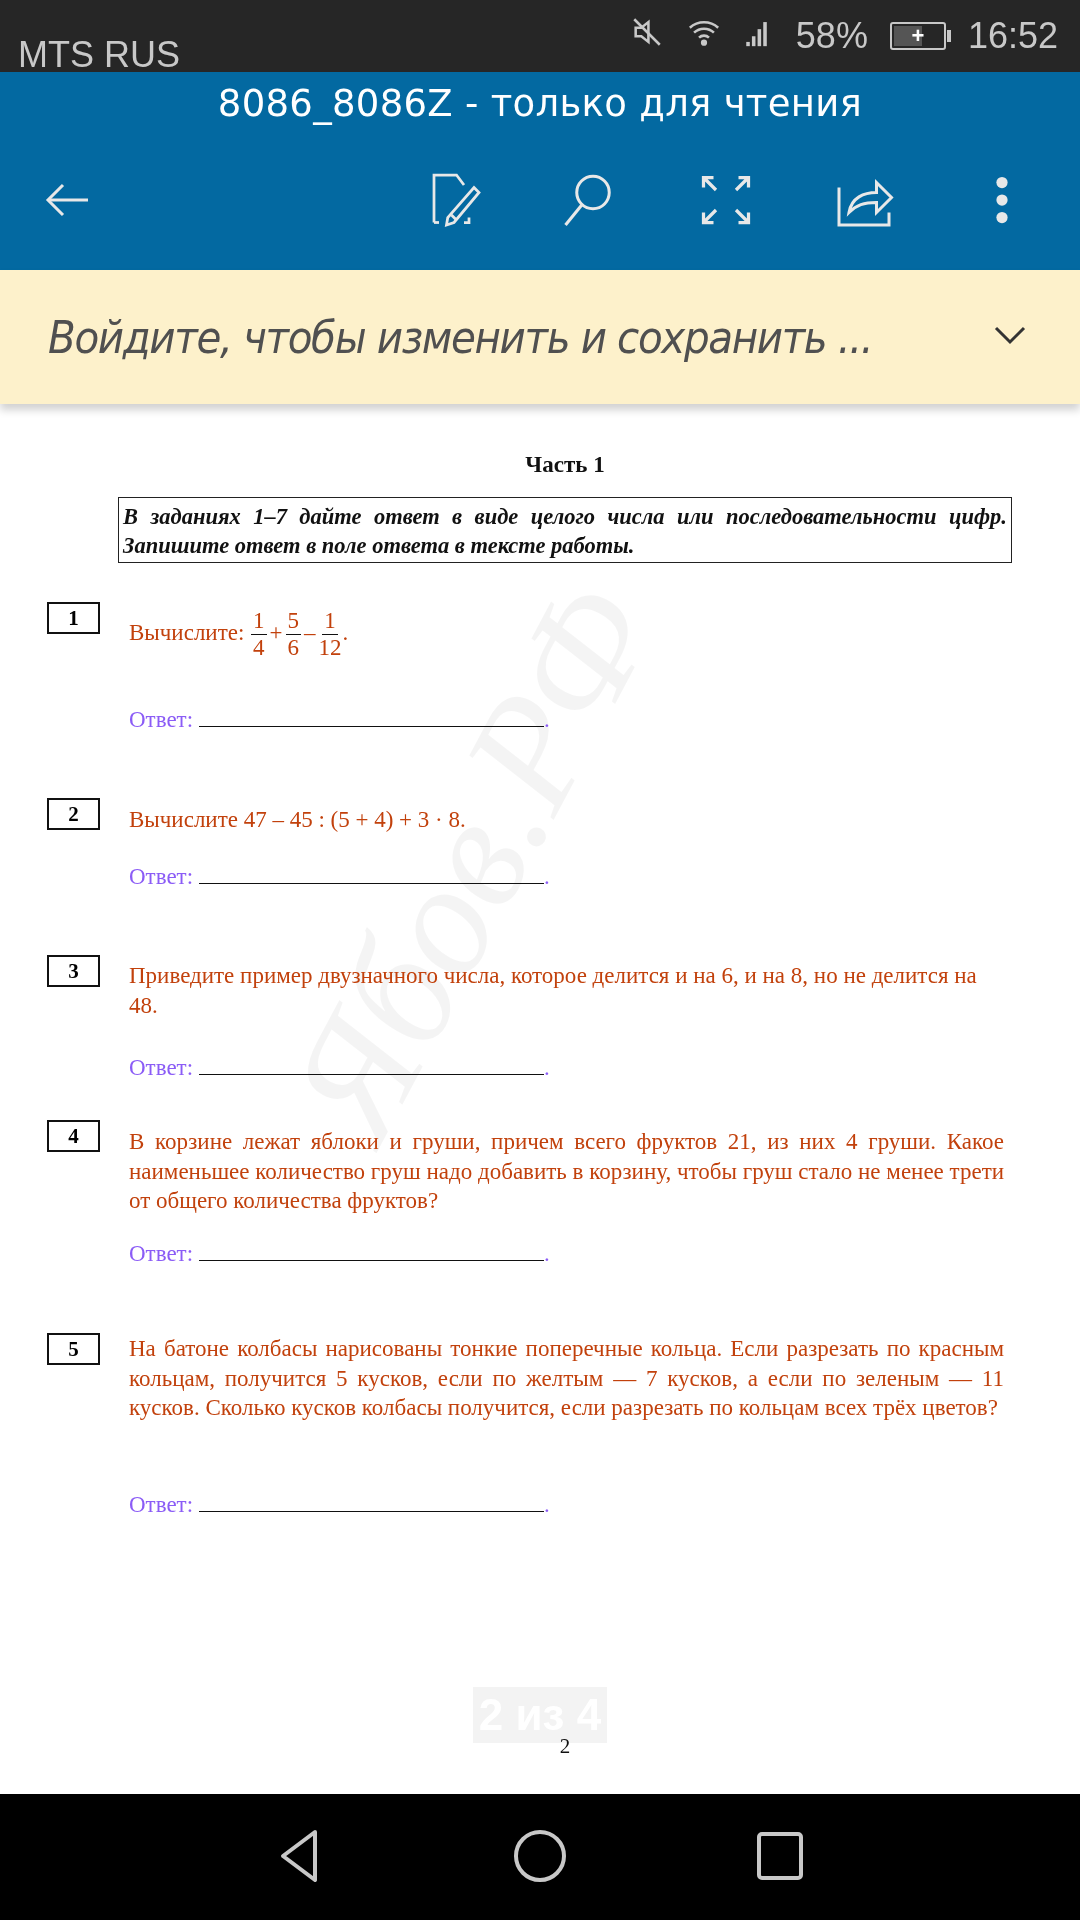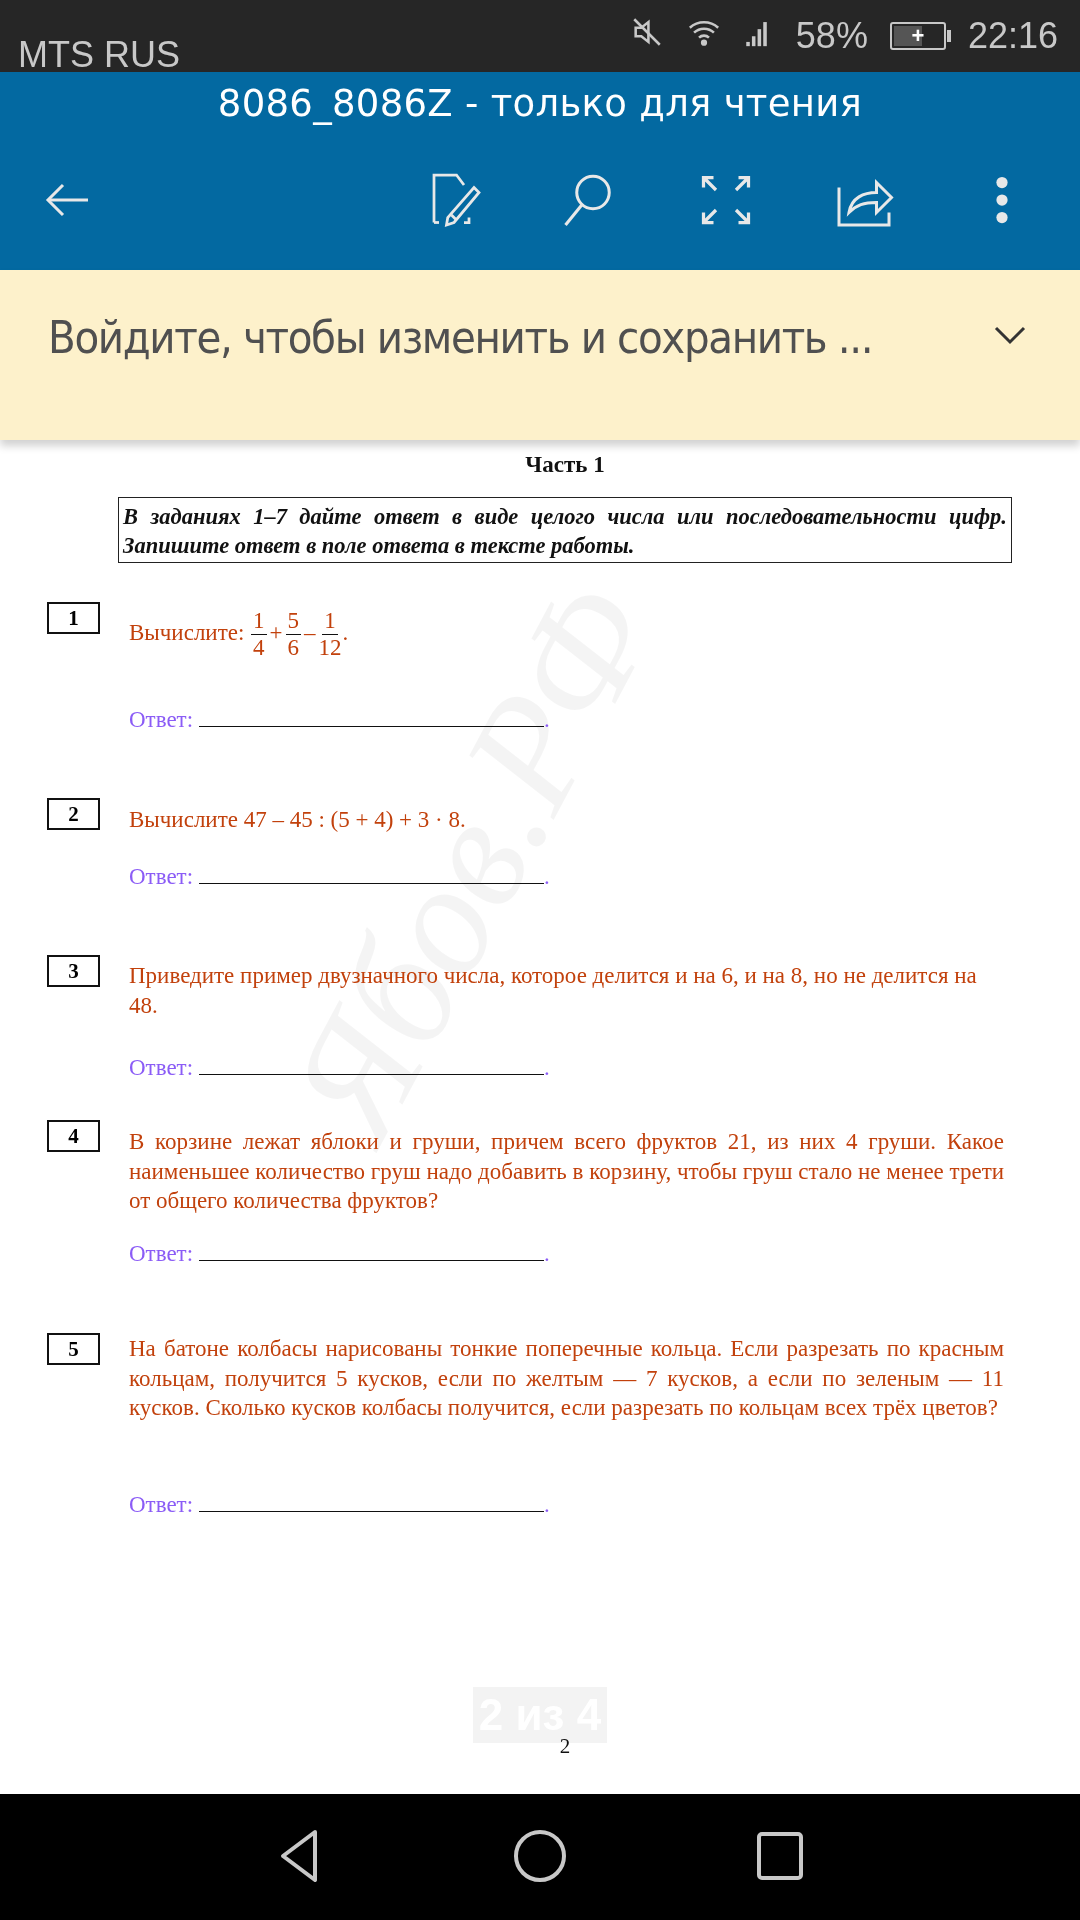--- a/index.html
+++ b/index.html
@@ -15,21 +15,21 @@
   .batt-fill { position:absolute; left:2px; top:2px; bottom:2px; background:#555; }
   .batt-plus { position:relative; color:#fff; font-size:22px; font-weight:bold; line-height:1; }
 
   
   #app-header { left:0; top:72px; width:1080px; height:198px; background:#0369a1; }
   #doc-title { left:0; width:1080px; top:10px; text-align:center; color:#ffffff; font-size:37px; font-family:"DejaVu Sans", sans-serif; letter-spacing:0.3px; }
   .tb-btn { position:absolute; top:96px; width:64px; height:64px; display:flex; align-items:center; justify-content:center; }
   .tb-btn svg { width:60px; height:60px; }
 
   
-  #signin-banner { left:0; top:270px; width:1080px; height:170px; background:#fdf1cb; box-shadow:0 6px 8px rgba(0,0,0,0.18); }
+  #signin-banner { left:0; top:270px; width:1080px; height:134px; background:#fdf1cb; box-shadow:0 6px 8px rgba(0,0,0,0.18);font-style:italic; }
   #banner-text { left:48px; top:42px; font-size:44px; color:#505050; font-family:"DejaVu Sans", sans-serif; letter-spacing:-1.5px; transform:scaleX(0.92); transform-origin:left center; white-space:nowrap; }
   #banner-chevron { right:50px; top:46px; width:40px; height:40px; }
 
   
   .doc { font-family:"Liberation Serif", serif; color:#111; }
   #part-title { left:0; width:1130px; top:452px; text-align:center; font-size:23px; font-weight:bold; }
   #instruction-box { left:118px; top:497px; width:894px; height:66px; border:1.5px solid #222; box-sizing:border-box; padding:4px 4px; font-size:22.5px; font-style:italic; font-weight:bold; line-height:29px; text-align:justify; }
   .qnum { position:absolute; left:47px; width:53px; height:32px; border:2px solid #111; box-sizing:border-box; text-align:center; font-weight:bold; font-size:21px; line-height:28px; font-family:"Liberation Serif", serif; }
   .qtext { position:absolute; left:129px; width:875px; font-size:23px; line-height:29.5px; text-align:justify; font-family:"Liberation Serif", serif; color:#c2410c; }
   .answer { position:absolute; left:129px; font-size:23px; font-family:Liberation Serif, serif; color:#8b5cf6; white-space:nowrap; }
@@ -73,21 +73,21 @@
           <rect x="5" y="15" width="2.5" height="7"></rect>
           <rect x="9" y="10" width="2.5" height="12"></rect>
           <rect x="13" y="5" width="2.5" height="17"></rect>
         </svg>
     </span>
     <span>58%</span>
     <span class="batt">
       <span class="batt-fill" id="batt-fill" style="width: 27.84px;"></span>
       <span class="batt-plus">+</span>
     </span>
-    <span>22:16</span>
+    <span>16:52</span>
   </div>
 </div>
 
 <div id="app-header" class="abs">
   <div id="doc-title" class="abs">8086_8086Z - только для чтения</div>
 
   <div class="tb-btn" style="left:36px;">
     <svg viewBox="0 0 48 48" fill="none" stroke="#e8e8e8" stroke-width="2.4">
         <path d="M40 24H8"></path>
         <path d="M20 12L8 24l12 12"></path>

